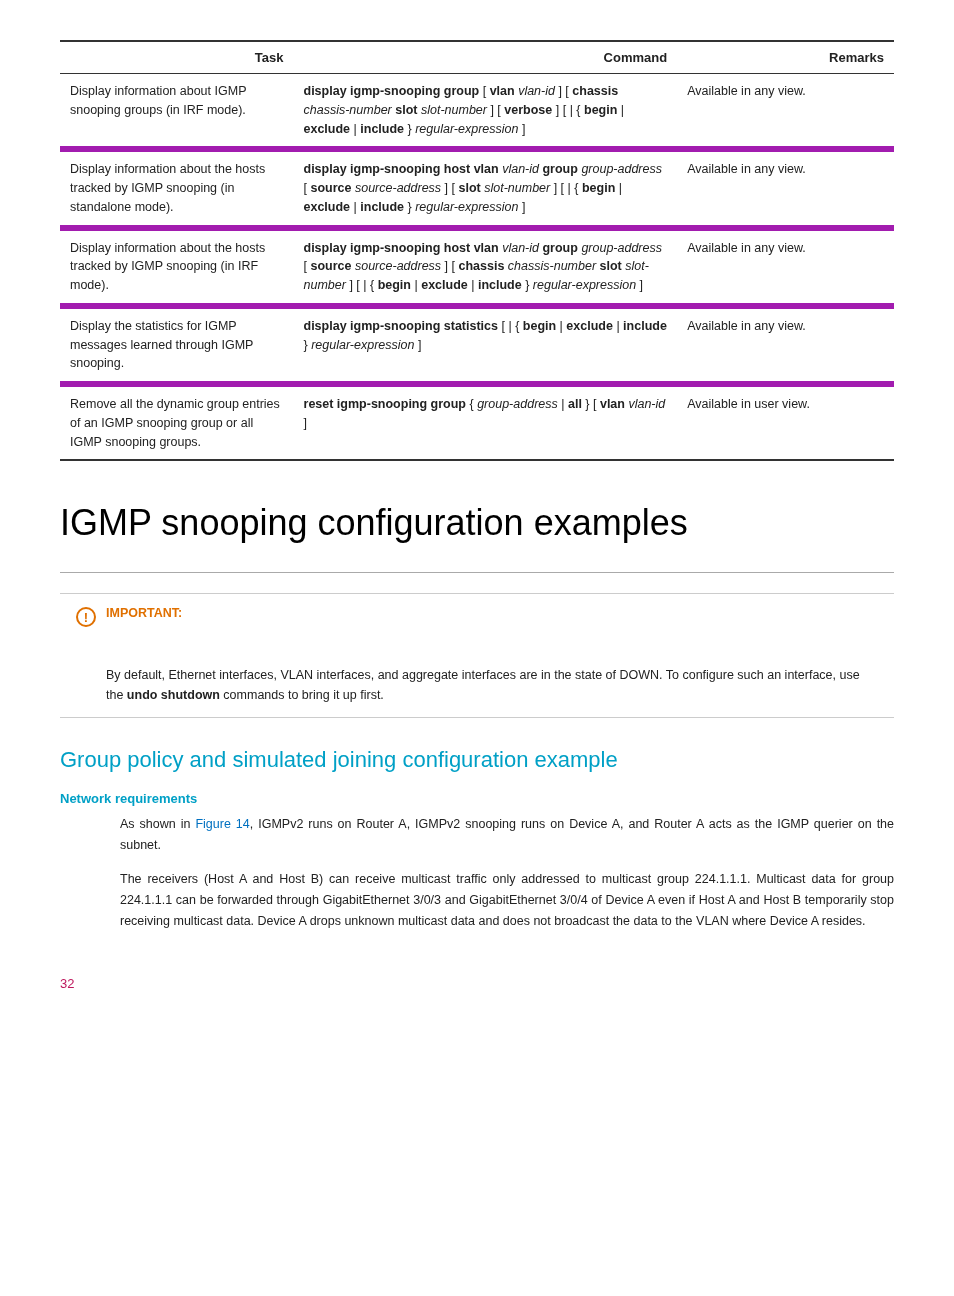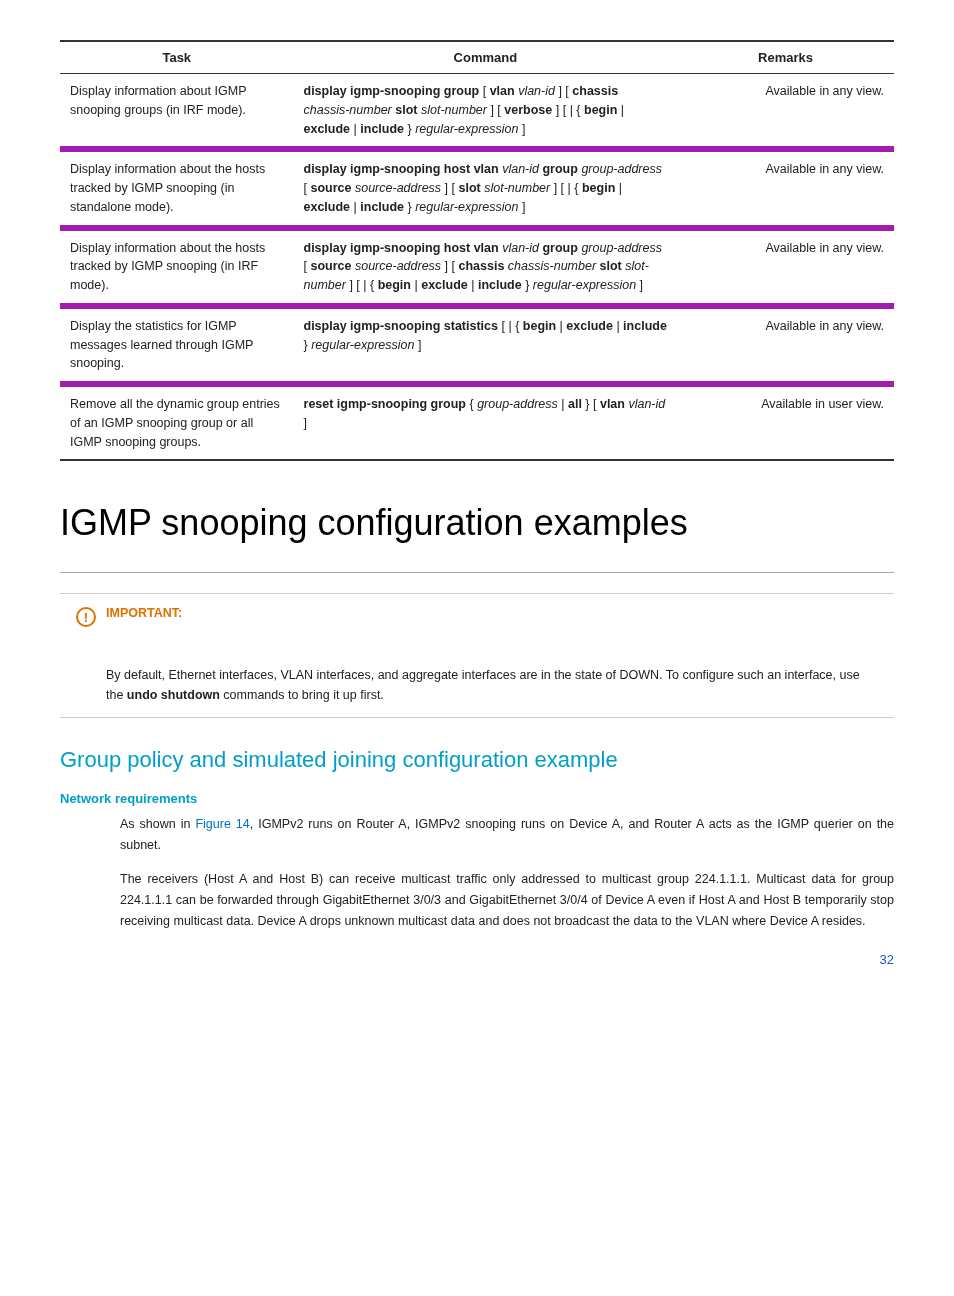--- a/index.html
+++ b/index.html
@@ -16,37 +16,37 @@
     .main-table {
       width: 100%;
       border-collapse: collapse;
       margin-bottom: 40px;
     }
     .main-table th {
       background: #fff;
       border-top: 2px solid #333;
       border-bottom: 1px solid #333;
       padding: 8px 10px;
-      text-align: center;
+      text-align: right;
       font-weight: bold;
       font-size: 13px;
     }
     .main-table td {
       border-bottom: 6px solid #a21caf;
       padding: 8px 10px;
       vertical-align: top;
       font-size: 12.5px;
       line-height: 1.5;
     }
     .main-table tr:last-child td {
       border-bottom: 2px solid #333;
     }
     .col-task { width: 28%; }
     .col-cmd { width: 46%; }
-    .col-remarks { width: 26%; text-align: right; }
+    .col-remarks { width: 26%; }
 
     
     .cmd b { font-weight: bold; }
     .cmd i { font-style: italic; }
 
     
     .section-title {
       font-size: 36px;
       font-weight: normal;
       color: #000;
@@ -115,24 +115,24 @@
       padding-left: 60px;
       text-align: justify;
     }
     .body-text a, .body-text .link {
       color: #0070c0;
       text-decoration: none;
     }
 
     
     .page-number {
-      text-align: right;
-      margin-top: 20px;
+      text-align: left;
+      margin-top: 44px;
       font-size: 13px;
-      color: #1d4ed8;
+      color: #be185d;
     }
 
     
     .section-divider {
       border: none;
       border-top: 1px solid #aaa;
       margin: 8px 0 20px 0;
     }
   </style>
 </head>

